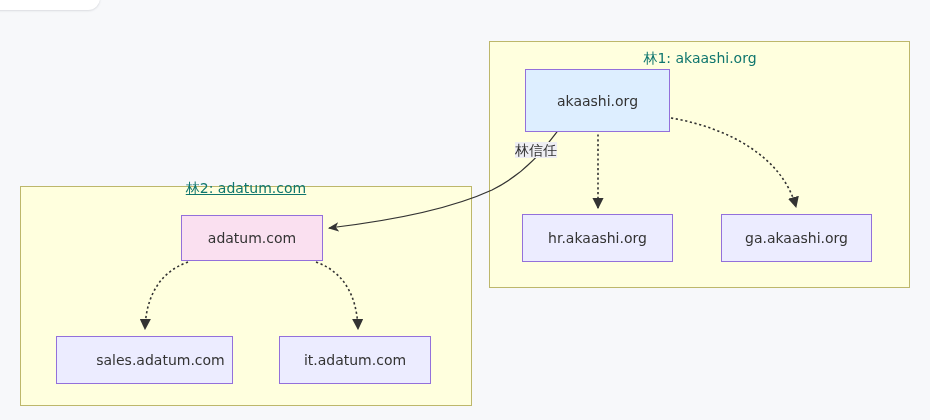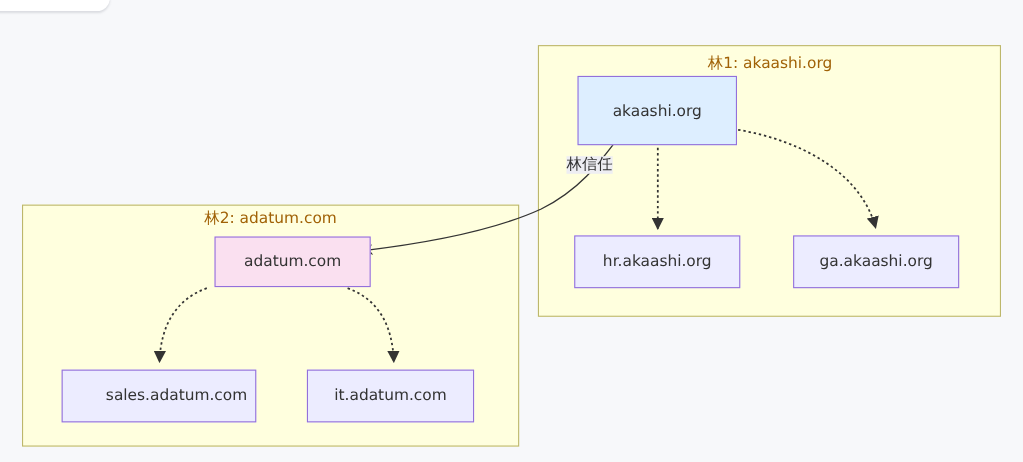--- a/index.html
+++ b/index.html
@@ -35,38 +35,38 @@
   .cluster {
     position: absolute;
     background: #ffffde;
     border: 1.4px solid #bdb76b;
     box-sizing: border-box;
   }
   .cluster-title {
     position: absolute;
     text-align: center;
     font-size: 14px;
-    color: #a16207;
+    color: #0f766e;
     white-space: nowrap;
     line-height: 1;
   }
   
   .node {
     position: absolute;
     box-sizing: border-box;
     border: 1.4px solid #9370db;
     display: flex;
     align-items: center;
     justify-content: center;
     font-size: 14px;
     color: #333333;
     white-space: nowrap;
   }
   .node.root-forest  { background: #ddeeff; }
-  .node.root-domain  { background: #fae0f0; margin-left: 14px; }
+  .node.root-domain  { background: #fae0f0; }
   .node.child-domain { background: #ececff; }
 
   .edge-label {
     position: absolute;
     font-size: 14px;
     color: #333333;
     background: #eeeef3;
     padding: 0 0;
     white-space: nowrap;
     line-height: 1.15;
@@ -96,21 +96,21 @@
 <body>
 
 <div id="canvas">
 
   <div class="top-artifact"></div>
 
   <div class="cluster" style="left:489px; top:41px; width:421px; height:247px;"></div>
   <div class="cluster-title" style="left:600px; top:51px; width:200px;">林1: akaashi.org</div>
 
   <div class="cluster" style="left:20px; top:186px; width:452px; height:220px;"></div>
-  <div class="cluster-title" style="left:146px; top:192px; width:200px;">林2: adatum.com</div>
+  <div class="cluster-title" style="left:146px; top:181px; width:200px;text-decoration:underline;">林2: adatum.com</div>
 
   <svg class="edges">
     <defs>
       <marker id="arrow-solid-head" viewBox="0 0 10 10" refX="9" refY="5" markerWidth="7" markerHeight="7" orient="auto-start-reverse">
         <path d="M 0 0 L 10 5 L 0 10 z" fill="#333333"></path>
       </marker>
       <marker id="arrow-thin-head" viewBox="0 0 10 10" refX="9" refY="5" markerWidth="9" markerHeight="9" orient="auto-start-reverse">
         <path d="M 0 0.6 L 10 5 L 0 9.4 L 2.6 5 z" fill="#333333"></path>
       </marker>
     </defs>

